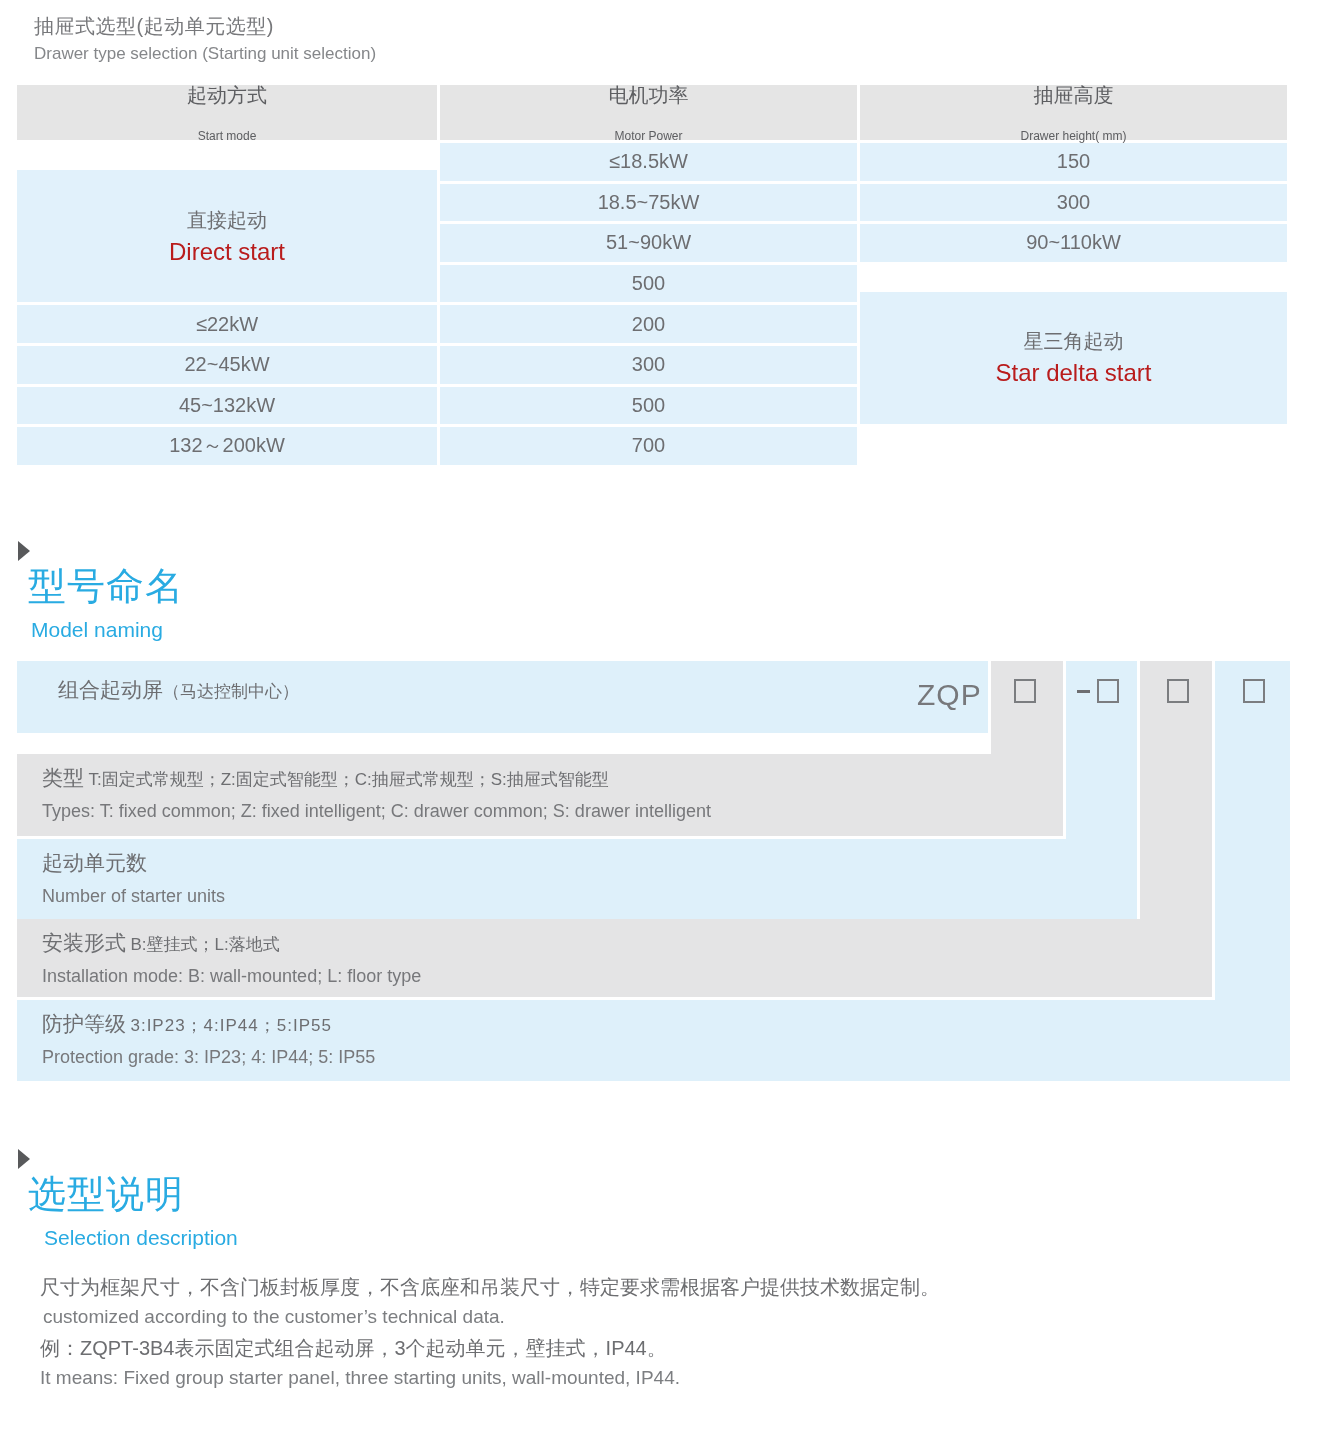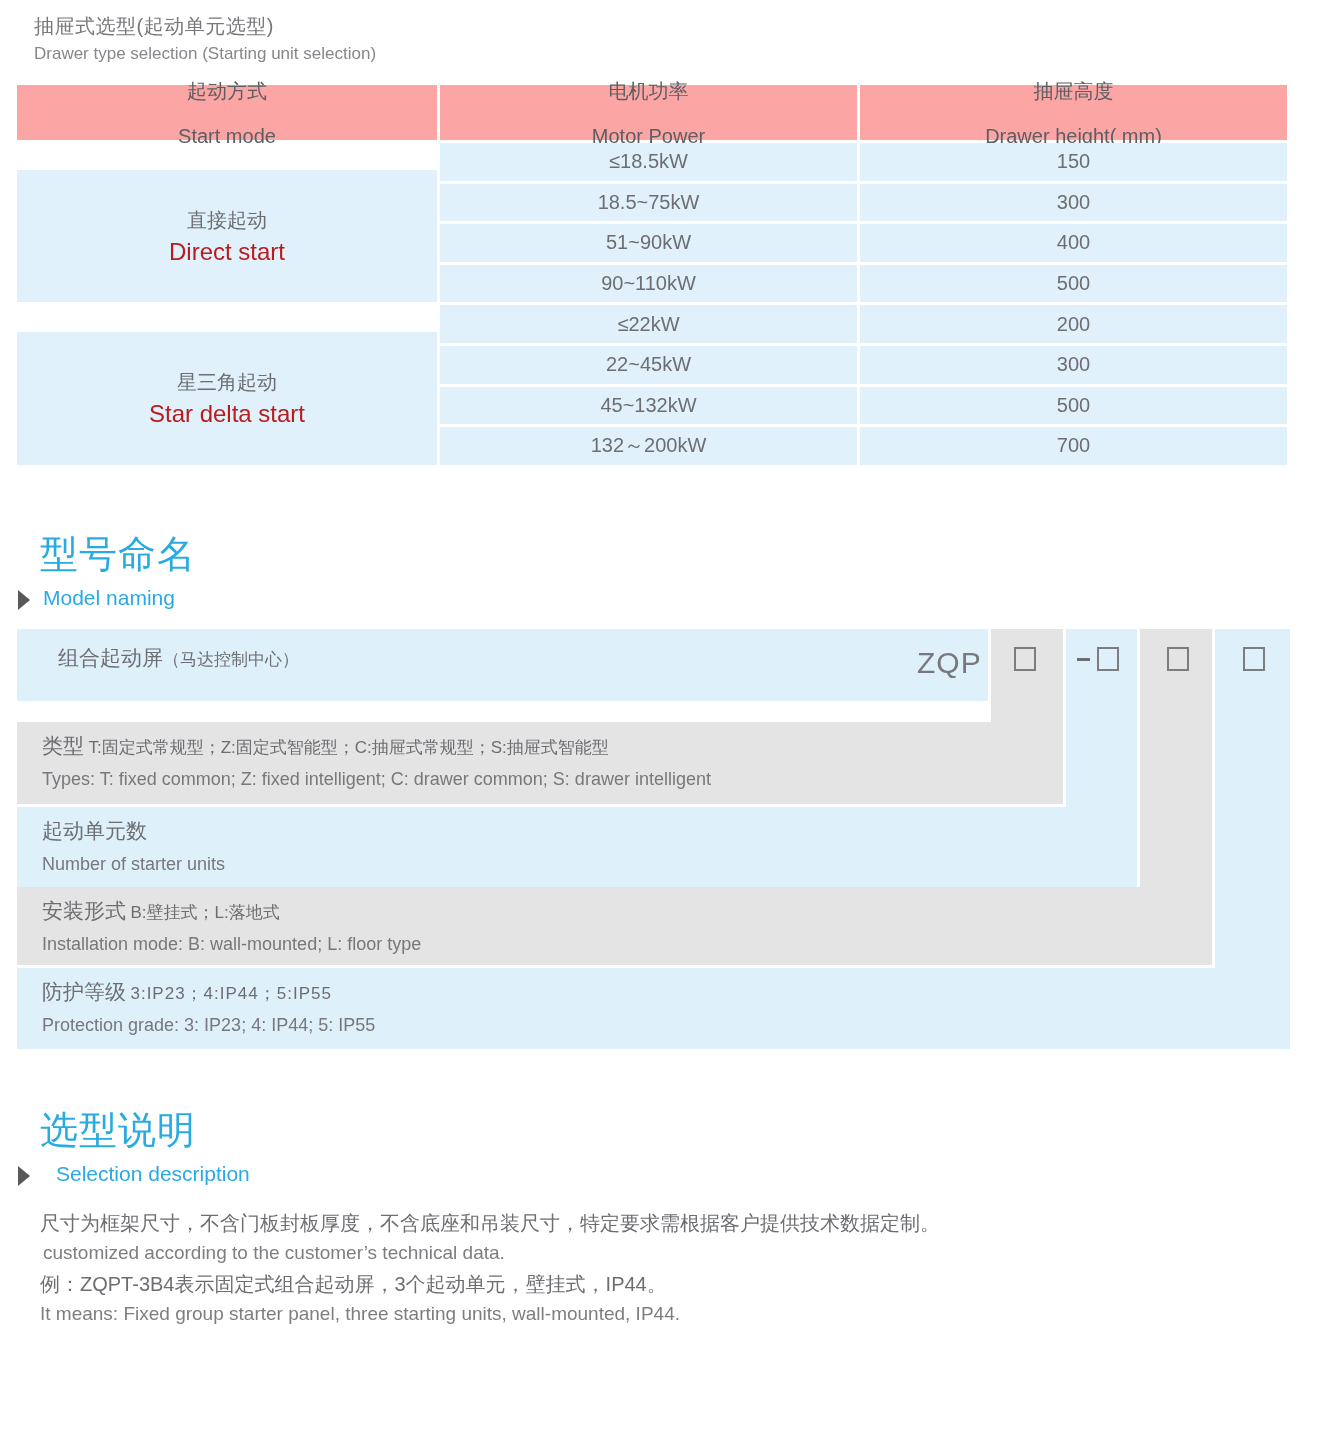--- a/index.html
+++ b/index.html
@@ -26,30 +26,30 @@
     grid-template-rows: 55px repeat(8, 37.6px);
     gap: 3px;
     background: #ffffff;
   }
   .sel-table .cell {
     background: #e1f1fb;
     display: flex; flex-direction: column;
     align-items: center; justify-content: center;
     text-align: center;
   }
-  .sel-table .head { background: #fca5a5; color: #5d5e61; }
+  .sel-table .head { background: #e5e5e5; color: #5d5e61; }
   .sel-table .head .zh { font-size: 20px; }
-  .sel-table .head .en { font-size: 20px; margin-top: 20px; text-align: center; }
+  .sel-table .head .en { font-size: 12px; margin-top: 20px; text-align: center; }
   .sel-table .group { grid-row: span 4; margin-top: 27px; }
   .sel-table .group .zh { font-size: 20px; color: #6d6e71; }
   .sel-table .group .en { font-size: 24px; color: #b91c1c; margin-top: 4px; }
   .sel-table .val { font-size: 20px; color: #6d6e71; }
 
   
-  .section-head { display: flex; align-items: flex-end; margin-left: 18px; }
+  .section-head { display: flex; align-items: flex-start; margin-left: 18px; flex-direction: column; }
   .tri {
     width: 0; height: 0; margin-top: 12px;
     border-top: 10px solid transparent;
     border-bottom: 10px solid transparent;
     border-left: 12px solid #58595b;
   }
   .section-head .txt { margin-left: 10px; }
   .section-head .zh { font-size: 38px; color: #29abe2; letter-spacing: 1px; }
   .section-head .en { font-size: 21px; color: #29abe2; margin: 6px 0 0 3px; }
   .sh1 { margin-top: 64px; }
@@ -127,21 +127,20 @@
 
   <div class="cell group">
     <div class="zh">直接起动</div>
     <div class="en">Direct start</div>
   </div>
   <div class="cell val">≤18.5kW</div>
   <div class="cell val">150</div>
   <div class="cell val">18.5~75kW</div>
   <div class="cell val">300</div>
   <div class="cell val">51~90kW</div>
-  <div class="cell val">400</div>
   <div class="cell val">90~110kW</div>
   <div class="cell val">500</div>
 
   <div class="cell group">
     <div class="zh">星三角起动</div>
     <div class="en">Star delta start</div>
   </div>
   <div class="cell val">≤22kW</div>
   <div class="cell val">200</div>
   <div class="cell val">22~45kW</div>

